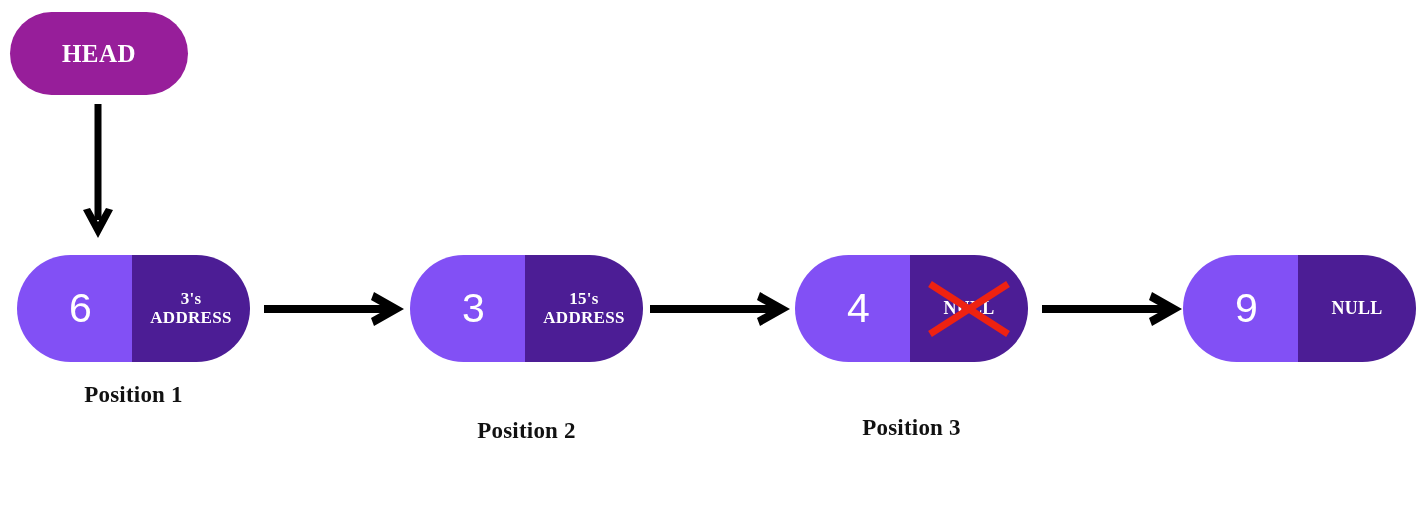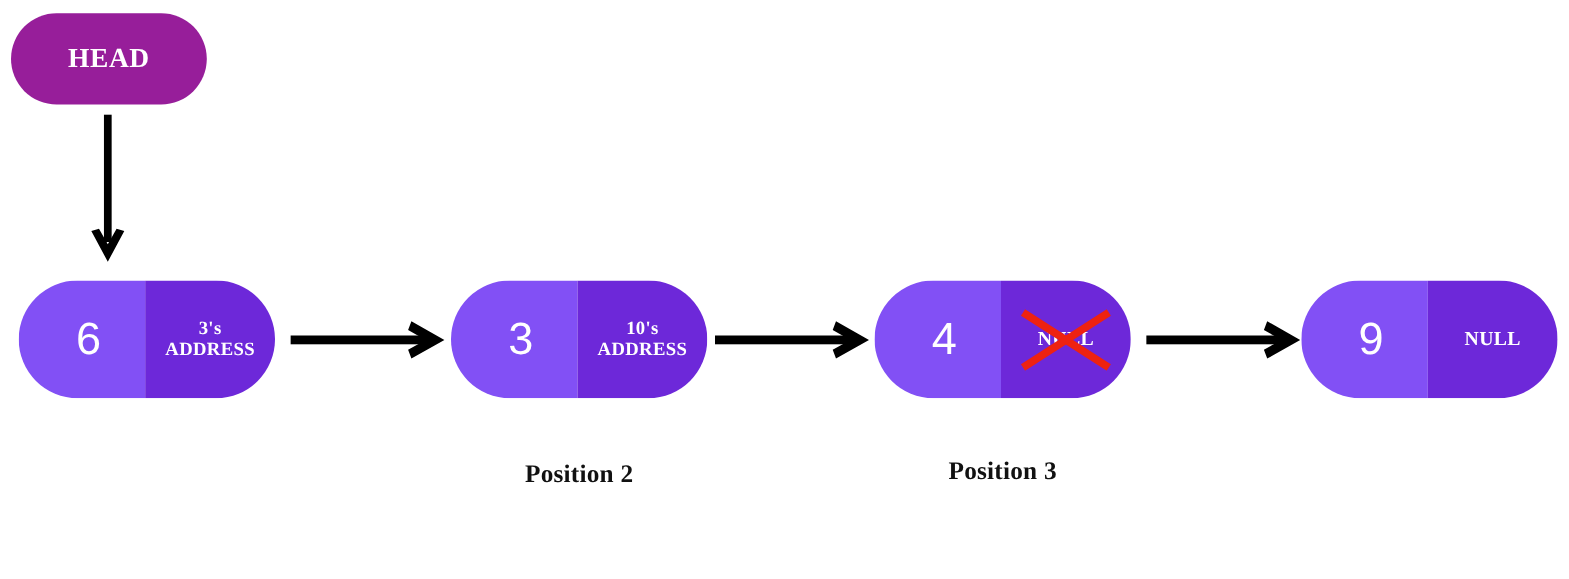--- a/index.html
+++ b/index.html
@@ -76,21 +76,21 @@
     font-family: "Liberation Sans", sans-serif;
     font-weight: 300;
     font-size: 41px;
     line-height: 1;
     position: relative;
     left: 6px;
   }
   .node-addr {
     flex: 1;
     height: 100%;
-    background: #6d28d9;
+    background: #4c1d95;
     display: flex;
     align-items: center;
     justify-content: center;
     position: relative;
   }
   .node-addr-text {
     color: #ffffff;
     font-family: "Liberation Serif", serif;
     font-weight: bold;
     font-size: 17px;
@@ -158,34 +158,35 @@
 
   <div class="node" style="left:17px;">
     <div class="node-data">
       <span class="node-data-value">6</span>
     </div>
     <div class="node-addr">
       <span class="node-addr-text">3's
 ADDRESS</span>
     </div>
   </div>
+  <div class="position-label" style="left:17px;">Position 1</div>
 
   <div class="link-arrow" style="left:264px;">
     <svg width="146" height="42" viewBox="0 0 146 42" xmlns="http://www.w3.org/2000/svg">
       <rect x="0" y="17" width="126" height="8" fill="#000000"></rect>
       <path d="M 110 4 L 140 21 L 110 38 L 107 30 L 123 21 L 107 12 Z" fill="#000000"></path>
     </svg>
   </div>
 
   <div class="node" style="left:410px;">
     <div class="node-data">
       <span class="node-data-value">3</span>
     </div>
     <div class="node-addr">
-      <span class="node-addr-text">10's
+      <span class="node-addr-text">15's
 ADDRESS</span>
     </div>
   </div>
   <div class="position-label" style="left:410px;margin-top:36px;">Position 2</div>
 
   <div class="link-arrow" style="left:650px;">
     <svg width="146" height="42" viewBox="0 0 146 42" xmlns="http://www.w3.org/2000/svg">
       <rect x="0" y="17" width="126" height="8" fill="#000000"></rect>
       <path d="M 110 4 L 140 21 L 110 38 L 107 30 L 123 21 L 107 12 Z" fill="#000000"></path>
     </svg>

